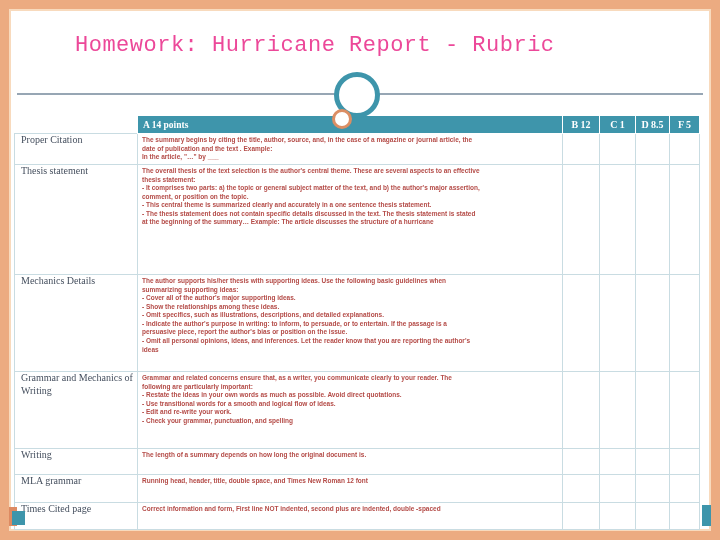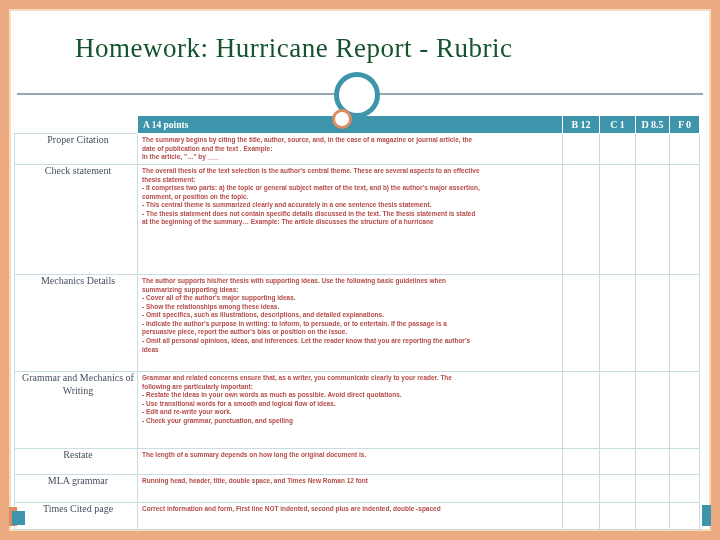--- a/index.html
+++ b/index.html
@@ -5,22 +5,22 @@
   html,body { margin:0; padding:0; background:#ffffff; }
   .slide {
     position:relative; width:720px; height:540px; box-sizing:border-box;
     border:9px solid #ecab81;
     box-shadow: inset 0 0 0 2px #f8dabd;
     background:#ffffff; overflow:hidden;
     font-family:"Liberation Sans", sans-serif;
   }
   .title {
     position:absolute; left:66px; top:24px;
-    font-family:Liberation Serif, serif;
-    font-size:27px; color:#14532d; font-weight:400; letter-spacing:0.5px;
+    font-family:Liberation Mono, monospace;
+    font-size:22px; color:#ec4899; font-weight:400; letter-spacing:0.5px;
   }
   .rule {
     position:absolute; left:8px; right:8px; top:84px; height:2px;
     background:#97a6b4;
   }
   .circle-big {
     position:absolute; left:325px; top:63px; width:36px; height:36px;
     border:5px solid #3e95ab; border-radius:50%; background:#ffffff; z-index:2;
   }
   .circle-small {
@@ -36,21 +36,21 @@
   th.teal {
     background:#3e95ab; color:#ffffff;
     font-family:"Liberation Serif", serif; font-weight:bold;
     height:18px; border:1px solid #ffffff;
   }
   th.a-col { text-align:left; padding-left:5px; font-size:9.5px; }
   th.grade-col { text-align:center; font-size:10px;margin-left:48px; }
   td { border:1px solid #c9dce2; vertical-align:top; background:#ffffff; }
   td.label {
     font-family:"Liberation Serif", serif; font-size:10px; color:#454f5e;
-    padding:0 2px 0 6px; line-height:1.25;text-align:center;
+    padding:0 2px 0 6px; line-height:1.25;
   }
   td.content { padding:2px 4px; }
   .body-text {
     display:block; font-size:6.5px; line-height:1.32; color:#b44b47;
     font-weight:bold; white-space:pre-line; max-width:340px;
   }
   .example-text {
     display:block; font-size:6.5px; line-height:1.32; color:#b44b47;
     font-weight:bold;
   }
@@ -86,37 +86,37 @@
         <col style="width:34px">
         <col style="width:30px">
     </colgroup>
     <thead>
       <tr>
         <th class="blank"></th>
         <th class="teal a-col">A 14 points</th>
         <th class="teal grade-col">B 12</th>
         <th class="teal grade-col">C 1</th>
         <th class="teal grade-col">D 8.5</th>
-        <th class="teal grade-col">F 0</th>
+        <th class="teal grade-col">F 5</th>
       </tr>
     </thead>
     <tbody>
       <tr class="r0">
         <td class="label">Proper Citation</td>
         <td class="content">
           <span class="body-text">The summary begins by citing the title, author, source, and, in the case of a magazine or journal article, the date of publication and the text . Example:</span>
           <span class="example-text">In the article, "…" by ___</span>
         </td>
         <td class="grade"></td>
         <td class="grade"></td>
         <td class="grade"></td>
         <td class="grade"></td>
       </tr>
       <tr class="r1">
-        <td class="label">Check statement</td>
+        <td class="label">Thesis statement</td>
         <td class="content">
           <span class="body-text">The overall thesis of the text selection is the author's central theme. These are several aspects to an effective thesis statement:
 - It comprises two parts: a) the topic or general subject matter of the text, and b) the author's major assertion, comment, or position on the topic.
 - This central theme is summarized clearly and accurately in a one sentence thesis statement.
 - The thesis statement does not contain specific details discussed in the text. The thesis statement is stated at the beginning of the summary… Example: The article discusses the structure of a hurricane</span>
         </td>
         <td class="grade"></td>
         <td class="grade"></td>
         <td class="grade"></td>
         <td class="grade"></td>
@@ -144,21 +144,21 @@
 - Use transitional words for a smooth and logical flow of ideas.
 - Edit and re-write your work.
 - Check your grammar, punctuation, and spelling</span>
         </td>
         <td class="grade"></td>
         <td class="grade"></td>
         <td class="grade"></td>
         <td class="grade"></td>
       </tr>
       <tr class="r4">
-        <td class="label">Restate</td>
+        <td class="label">Writing</td>
         <td class="content">
           <span class="body-text">The length of a summary depends on how long the original document is.</span>
         </td>
         <td class="grade"></td>
         <td class="grade"></td>
         <td class="grade"></td>
         <td class="grade"></td>
       </tr>
       <tr class="r5">
         <td class="label">MLA grammar</td>

